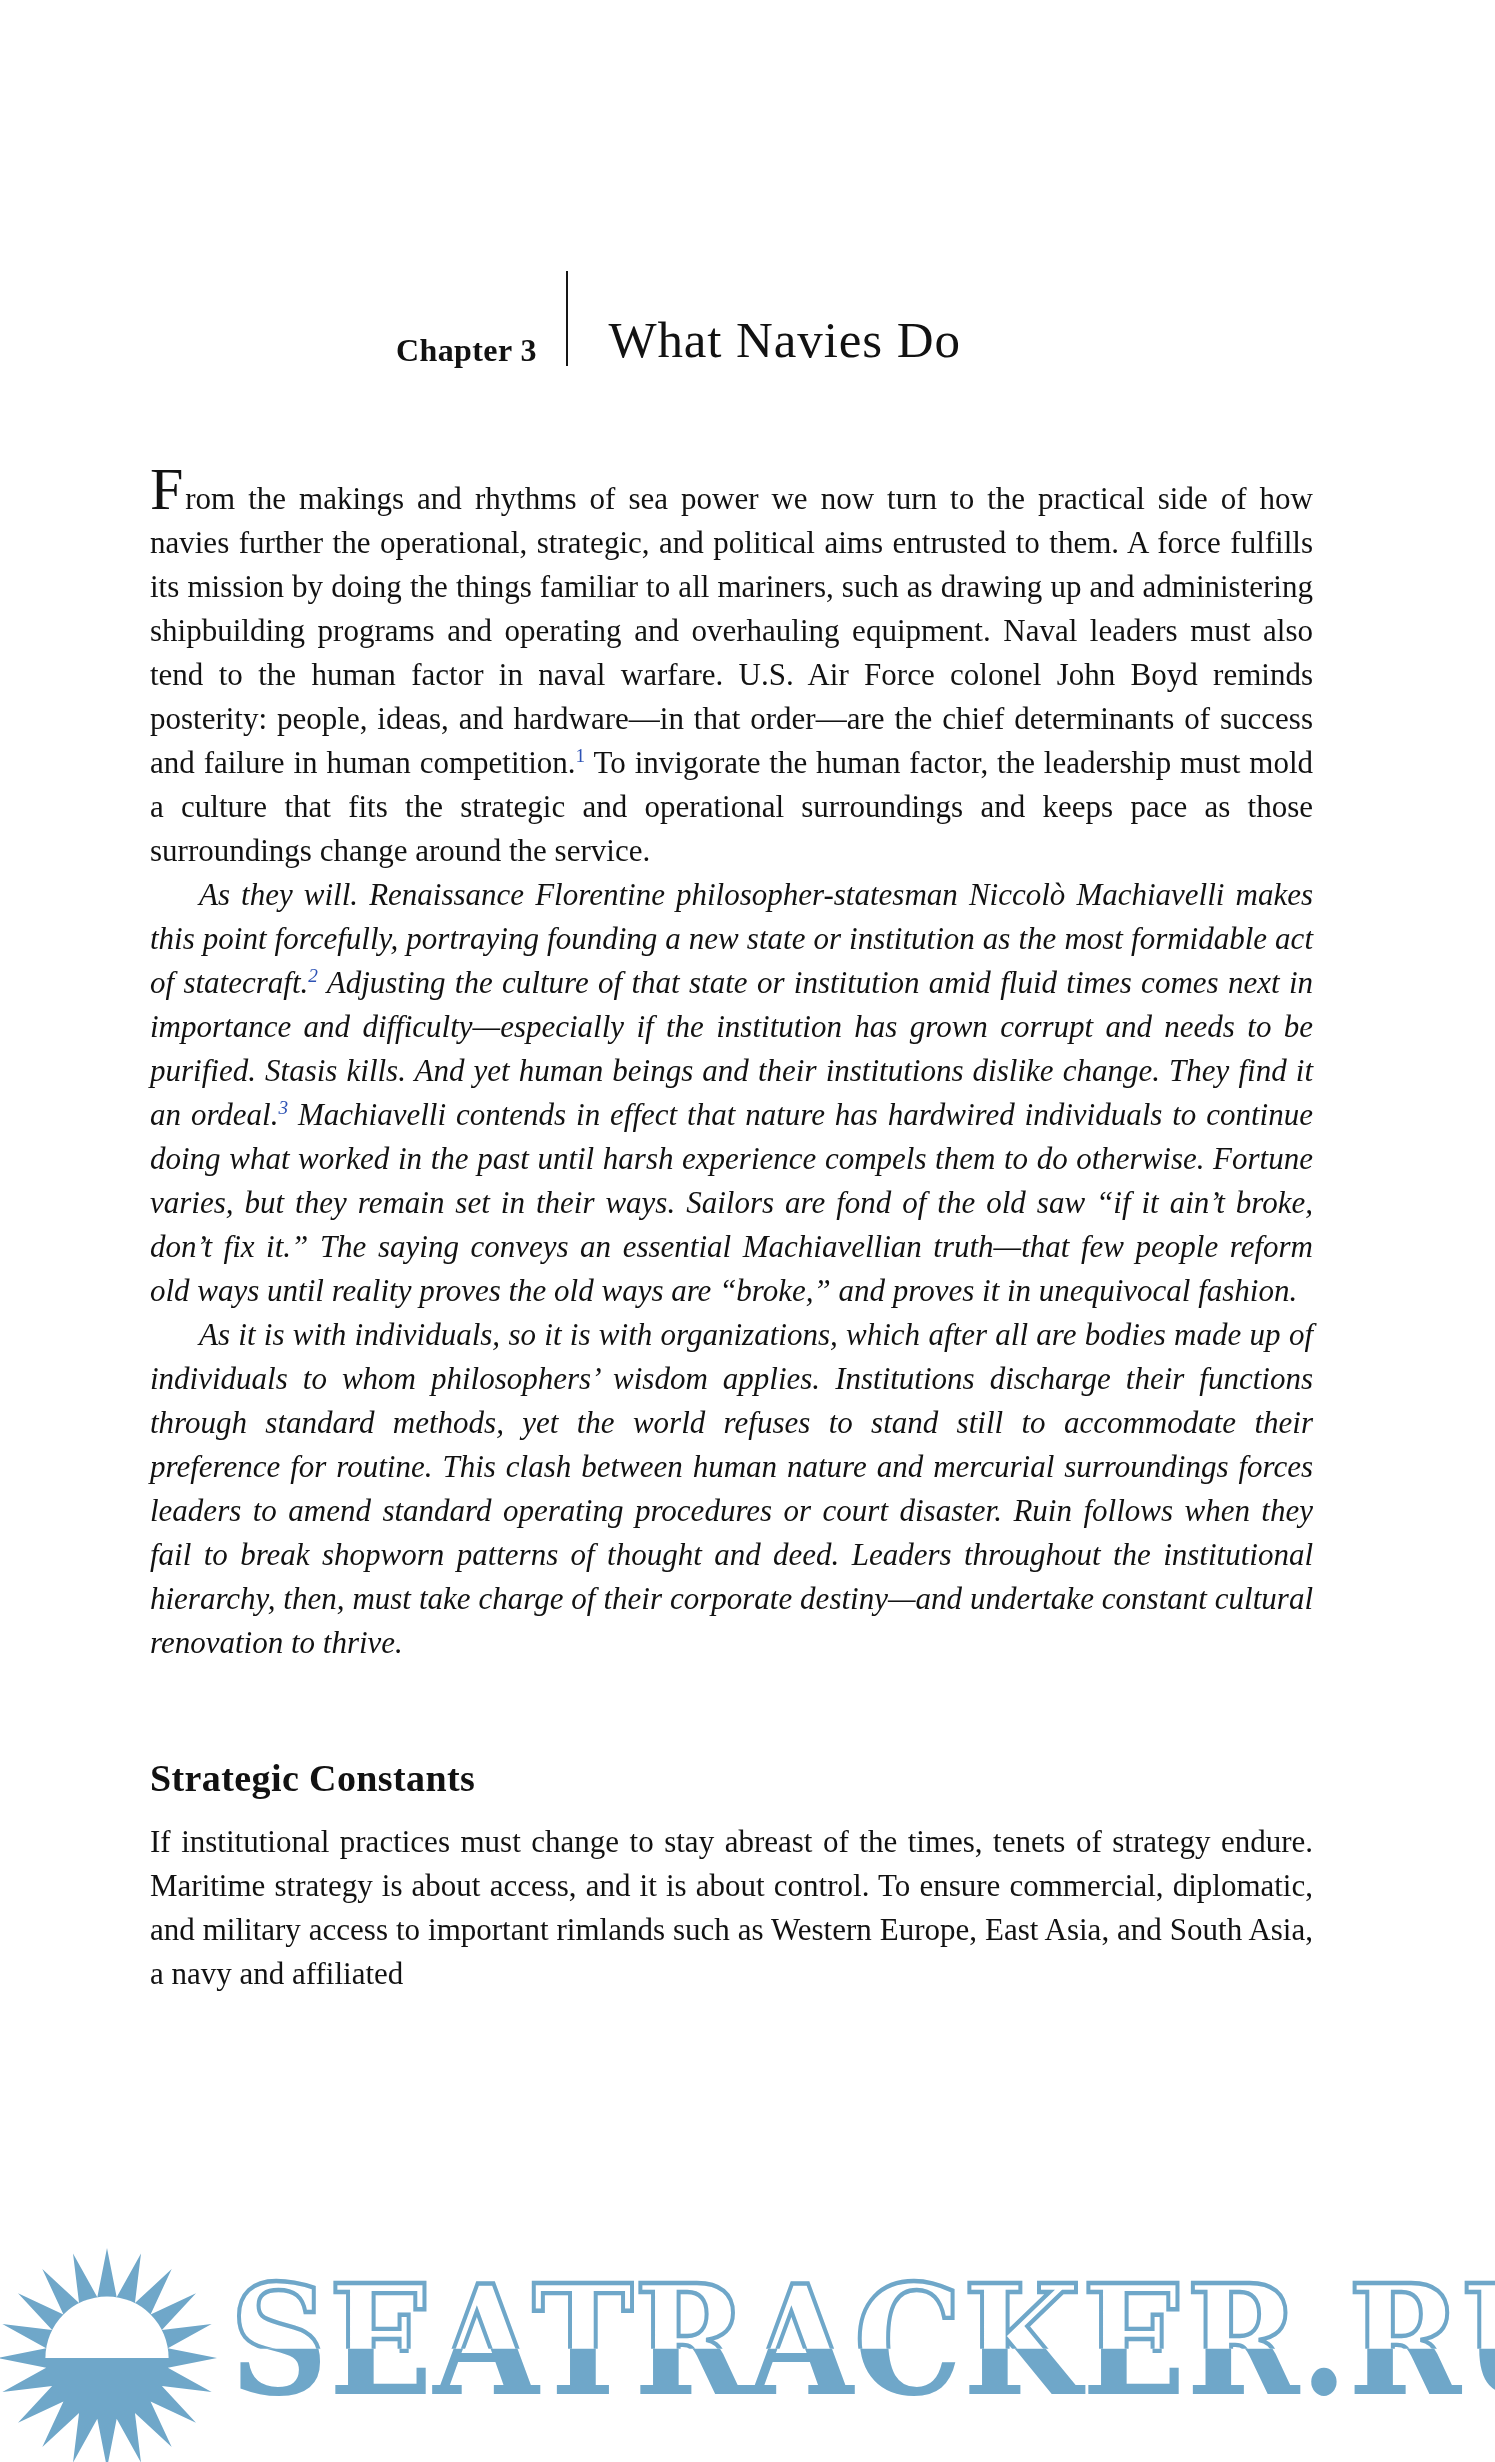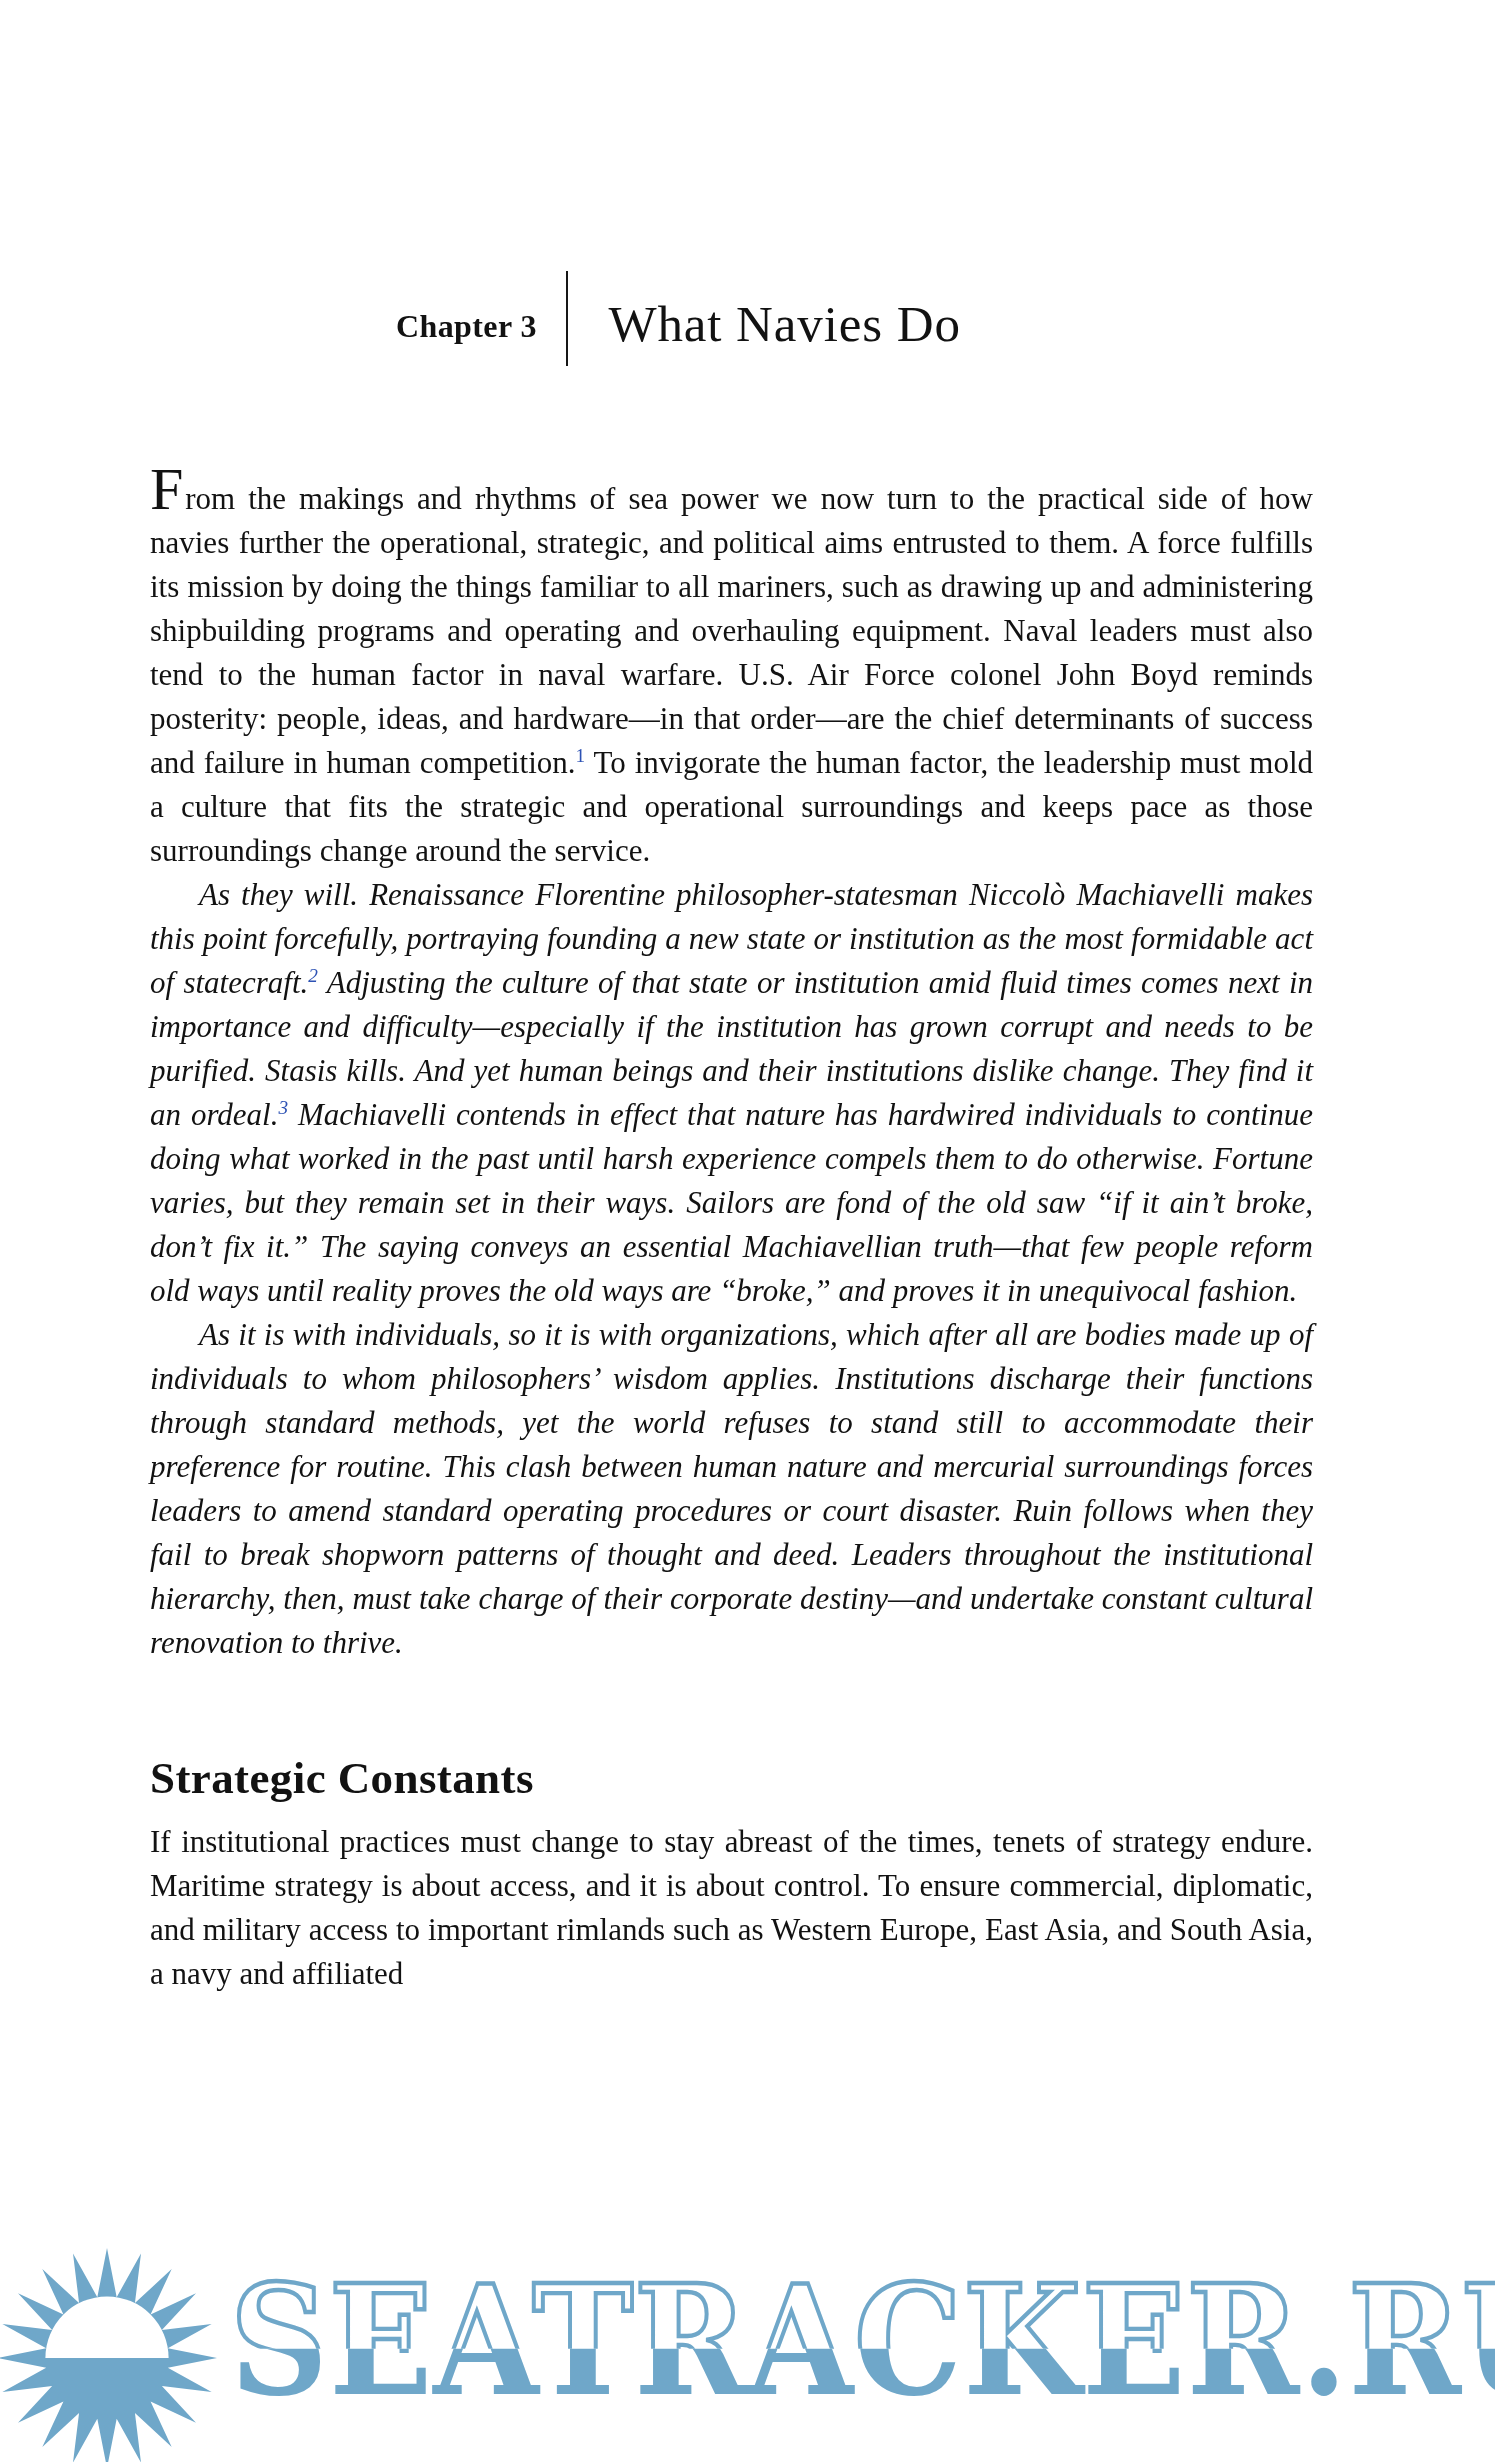--- a/index.html
+++ b/index.html
@@ -13,21 +13,21 @@
     font-family: "Liberation Serif", "DejaVu Serif", serif;
     color: #121212;
   }
 
   
   .chapter-header {
     position: absolute;
     left: 396px;
     top: 271px;
     display: flex;
-    align-items: center;
+    align-items: flex-end;
     gap: 8px;
   }
   .chapter-label {
     font-weight: bold;
     font-size: 32px;
     line-height: 32px;
     margin-top: 14px;
     letter-spacing: 0.4px;
   }
   .header-divider {
@@ -62,21 +62,21 @@
     letter-spacing: 1.8px;
   }
   sup.footnote-ref {
     color: #2d52b4;
     font-size: 19.3px;
     line-height: 0;
     vertical-align: super;
   }
 
   .section-heading {
-    font-size: 45px;
+    font-size: 38px;
     line-height: 46px;
     font-weight: bold;
     margin: 90px 0 19.3px 0;
     text-align: left;
     letter-spacing: 0.4px;
   }
 
   
   .watermark {
     position: absolute;

